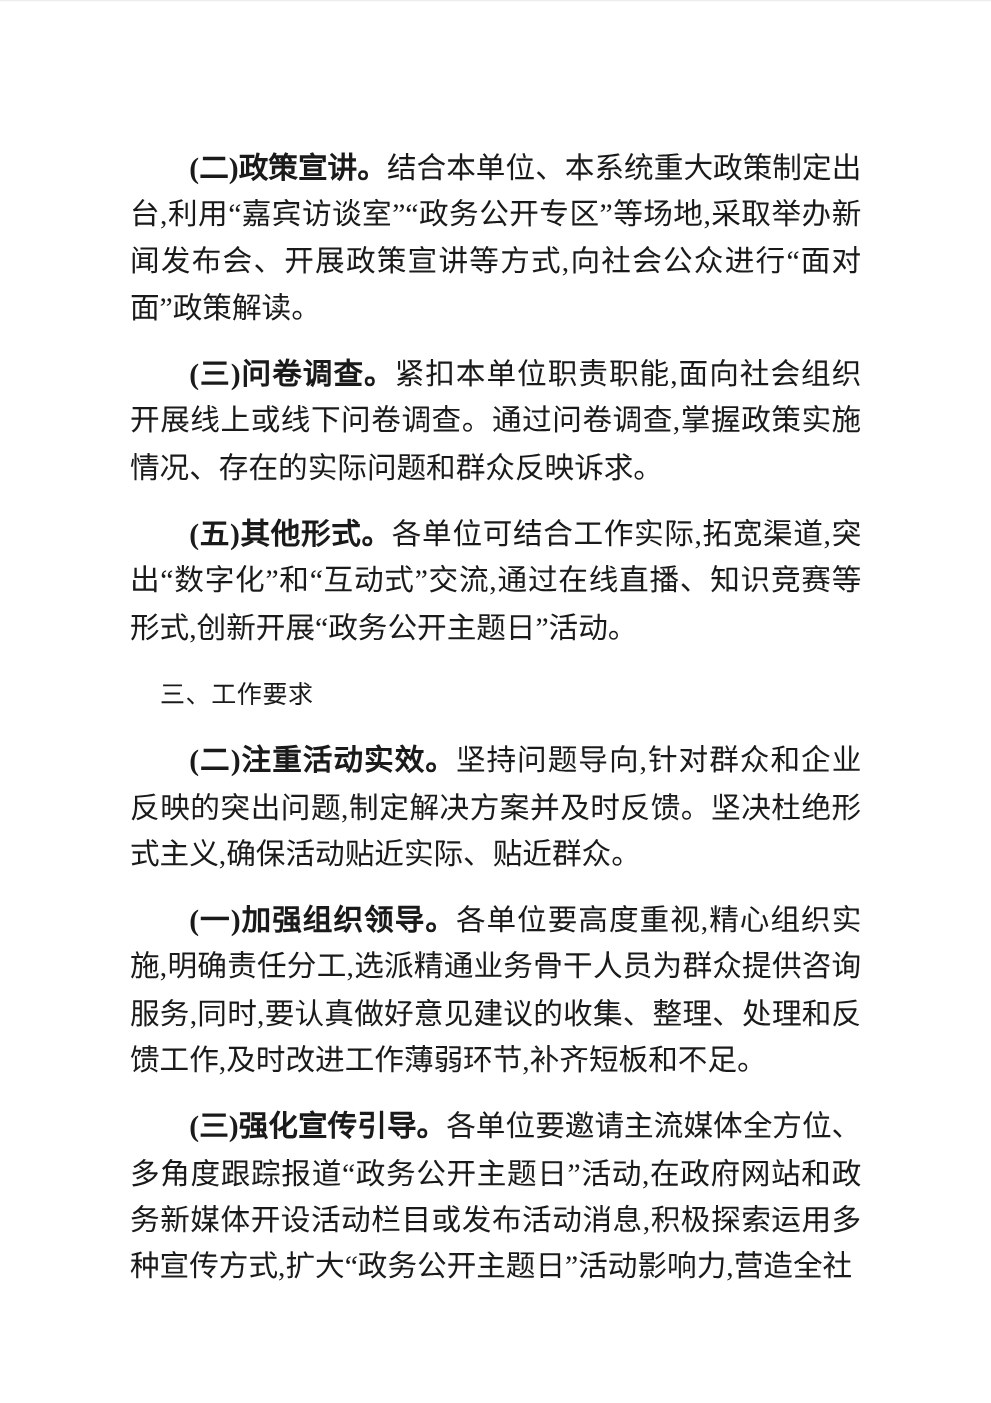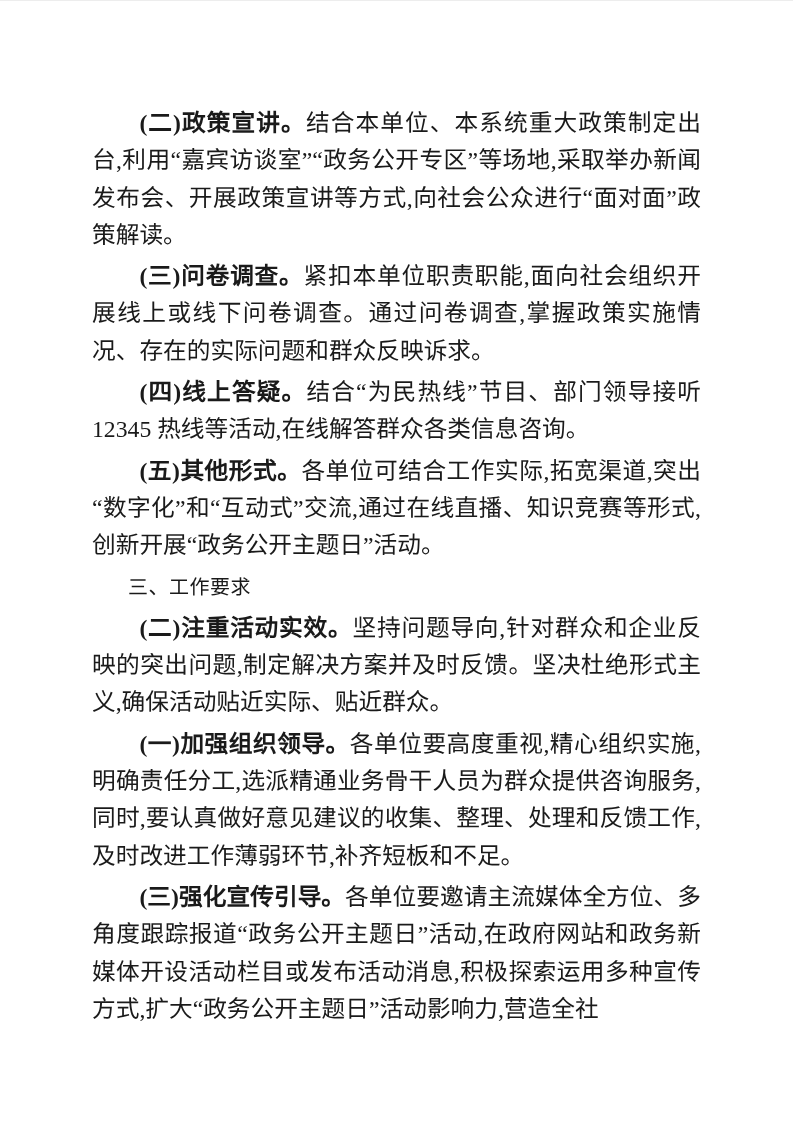--- a/index.html
+++ b/index.html
@@ -22,21 +22,21 @@
     left: 88px;
     top: 100px;
     width: 617px;
     font-size: 23.7px;
     line-height: 37.3px;
     text-align: justify;
     text-justify: inter-character;
     letter-spacing: 0;
   }
   p.para {
-    margin: 4px;
+    margin: 16px;
     padding: 0;
     text-indent: 2em;
   }
   .lead {
     font-weight: 700;
   }
   .section-heading {
     margin: 0;
     padding: 0;
     text-indent: 2em;
@@ -50,21 +50,20 @@
 </head>
 <body>
 
 <div class="page">
   <div class="content">
 
     <p class="para"><span class="lead">(二)政策宣讲。</span><span class="body-text">结合本单位、本系统重大政策制定出台,利用“嘉宾访谈室”“政务公开专区”等场地,采取举办新闻发布会、开展政策宣讲等方式,向社会公众进行“面对面”政策解读。</span></p>
 
     <p class="para"><span class="lead">(三)问卷调查。</span><span class="body-text">紧扣本单位职责职能,面向社会组织开展线上或线下问卷调查。通过问卷调查,掌握政策实施情况、存在的实际问题和群众反映诉求。</span></p>
 
-    <p class="para"><span class="lead">(四)线上答疑。</span><span class="body-text">结合“为民热线”节目、部门领导接听 12345 热线等活动,在线解答群众各类信息咨询。</span></p>
 
     <p class="para"><span class="lead">(五)其他形式。</span><span class="body-text">各单位可结合工作实际,拓宽渠道,突出“数字化”和“互动式”交流,通过在线直播、知识竞赛等形式,创新开展“政务公开主题日”活动。</span></p>
 
     <h2 class="section-heading">三、工作要求</h2>
 
     <p class="para"><span class="lead">(二)注重活动实效。</span><span class="body-text">坚持问题导向,针对群众和企业反映的突出问题,制定解决方案并及时反馈。坚决杜绝形式主义,确保活动贴近实际、贴近群众。</span></p>
 
     <p class="para"><span class="lead">(一)加强组织领导。</span><span class="body-text">各单位要高度重视,精心组织实施,明确责任分工,选派精通业务骨干人员为群众提供咨询服务,同时,要认真做好意见建议的收集、整理、处理和反馈工作,及时改进工作薄弱环节,补齐短板和不足。</span></p>
 
     <p class="para"><span class="lead">(三)强化宣传引导。</span><span class="body-text">各单位要邀请主流媒体全方位、多角度跟踪报道“政务公开主题日”活动,在政府网站和政务新媒体开设活动栏目或发布活动消息,积极探索运用多种宣传方式,扩大“政务公开主题日”活动影响力,营造全社</span></p>

